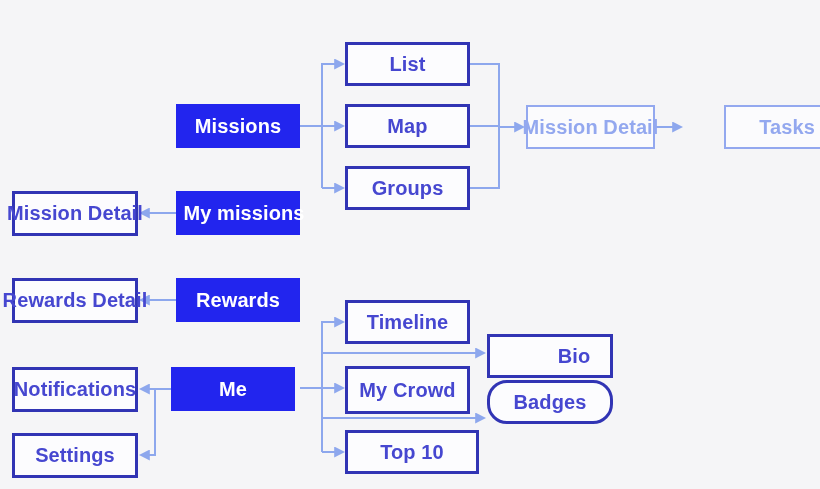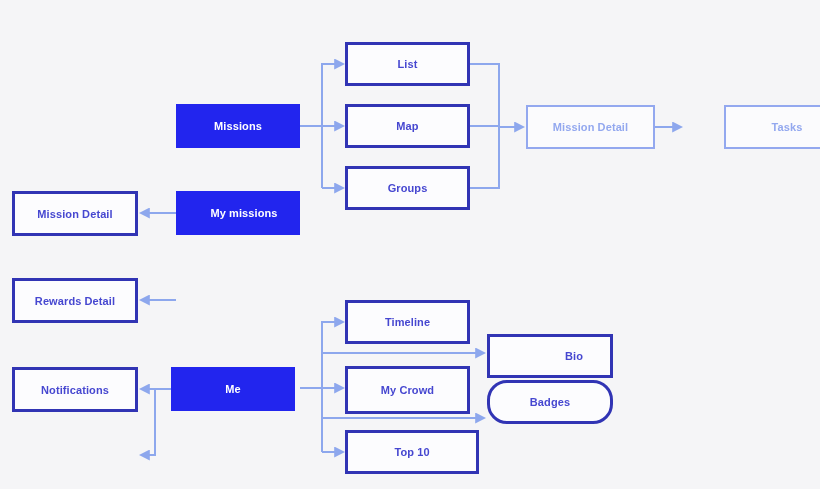--- a/index.html
+++ b/index.html
@@ -28,21 +28,21 @@
   }
   .connector-layer .arrowhead {
     fill: var(--connector, #8da7ed);
   }
   .node {
     position: absolute;
     box-sizing: border-box;
     display: flex;
     align-items: center;
     justify-content: center;
-    font-size: 11px;
+    font-size: 20px;
     font-weight: 700;
     letter-spacing: 0.1px;
     white-space: nowrap;
   }
   .node.primary {
     background: var(--primary-fill, #2225ee);
     color: var(--primary-text, #ffffff);
   }
   .node.outline {
     background: var(--outline-fill, #fcfcfe);
@@ -93,23 +93,25 @@
     <path class="edge" d="M322,322 H343" marker-end="url(#arrow)"></path>
     <path class="edge" d="M322,388 H343" marker-end="url(#arrow)"></path>
     <path class="edge" d="M322,452 H343" marker-end="url(#arrow)"></path>
     <path class="edge" d="M322,353 H484" marker-end="url(#arrow)"></path>
     <path class="edge" d="M322,418 H484" marker-end="url(#arrow)"></path>
   </svg>
 
   <div class="node outline" style="left:12px; top:191px; width:126px; height:45px;">Mission Detail</div>
   <div class="node outline" style="left:12px; top:278px; width:126px; height:45px;">Rewards Detail</div>
   <div class="node outline" style="left:12px; top:367px; width:126px; height:45px;">Notifications</div>
+  <div class="node outline" style="left:12px; top:433px; width:126px; height:45px;">Settings</div>
 
   <div class="node primary" style="left:176px; top:104px; width:124px; height:44px;">Missions</div>
   <div class="node primary" style="left:176px; top:191px; width:124px; height:44px;padding-left:12px;">My missions</div>
+  <div class="node primary" style="left:176px; top:278px; width:124px; height:44px;">Rewards</div>
   <div class="node primary" style="left:171px; top:367px; width:124px; height:44px;">Me</div>
 
   <div class="node outline" style="left:345px; top:42px; width:125px; height:44px;">List</div>
   <div class="node outline" style="left:345px; top:104px; width:125px; height:44px;">Map</div>
   <div class="node outline" style="left:345px; top:166px; width:125px; height:44px;">Groups</div>
   <div class="node outline" style="left:345px; top:300px; width:125px; height:44px;">Timeline</div>
   <div class="node outline" style="left:345px; top:366px; width:125px; height:48px;">My Crowd</div>
   <div class="node outline" style="left:345px; top:430px; width:134px; height:44px;">Top 10</div>
 
   <div class="node outline" style="left:487px; top:334px; width:126px; height:44px;padding-left:48px;">Bio</div>

